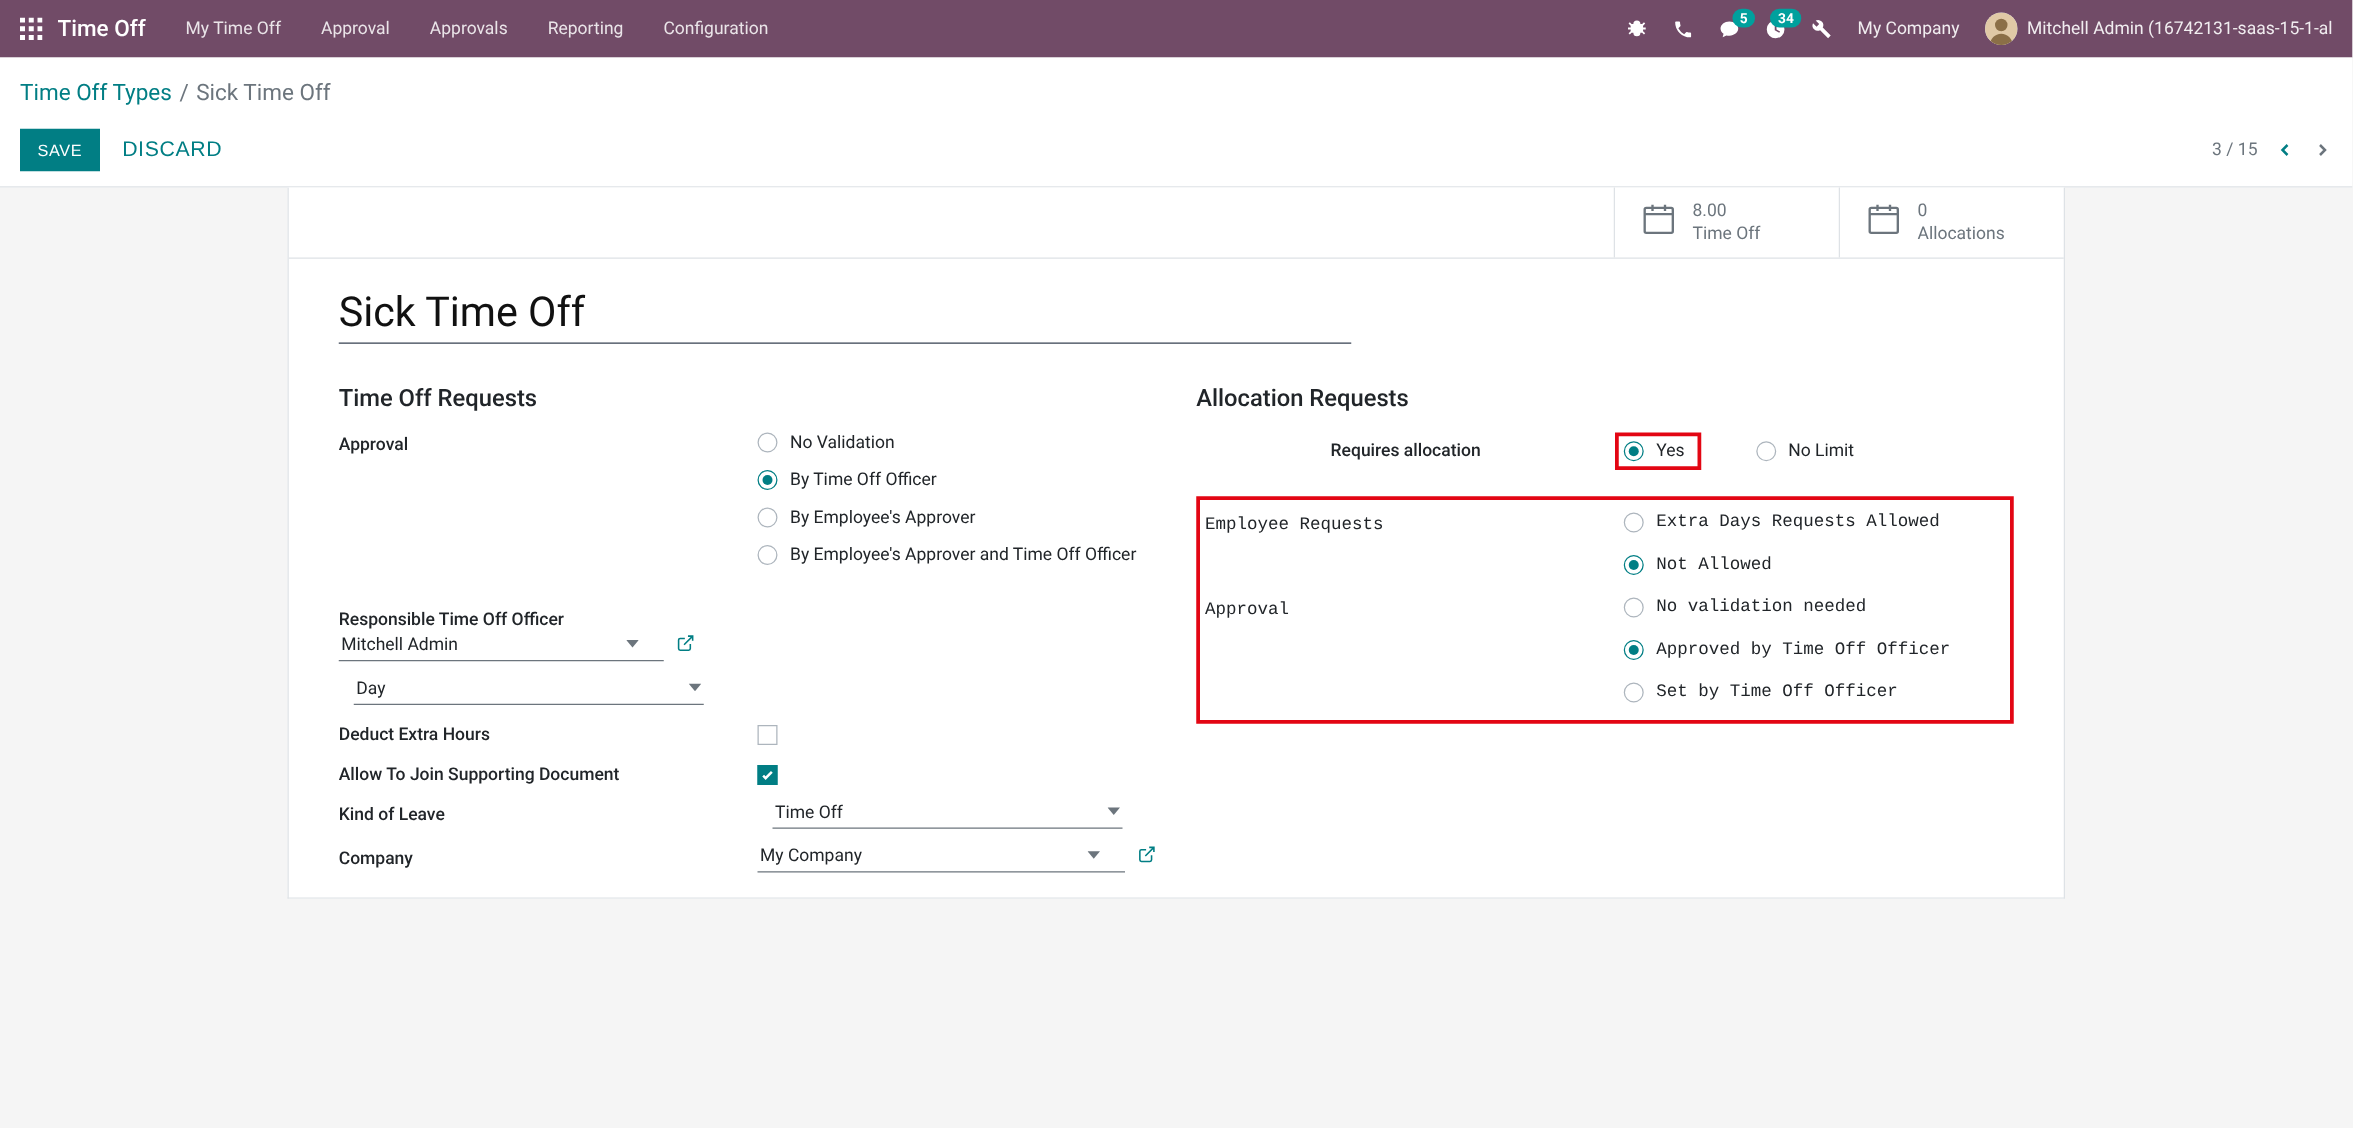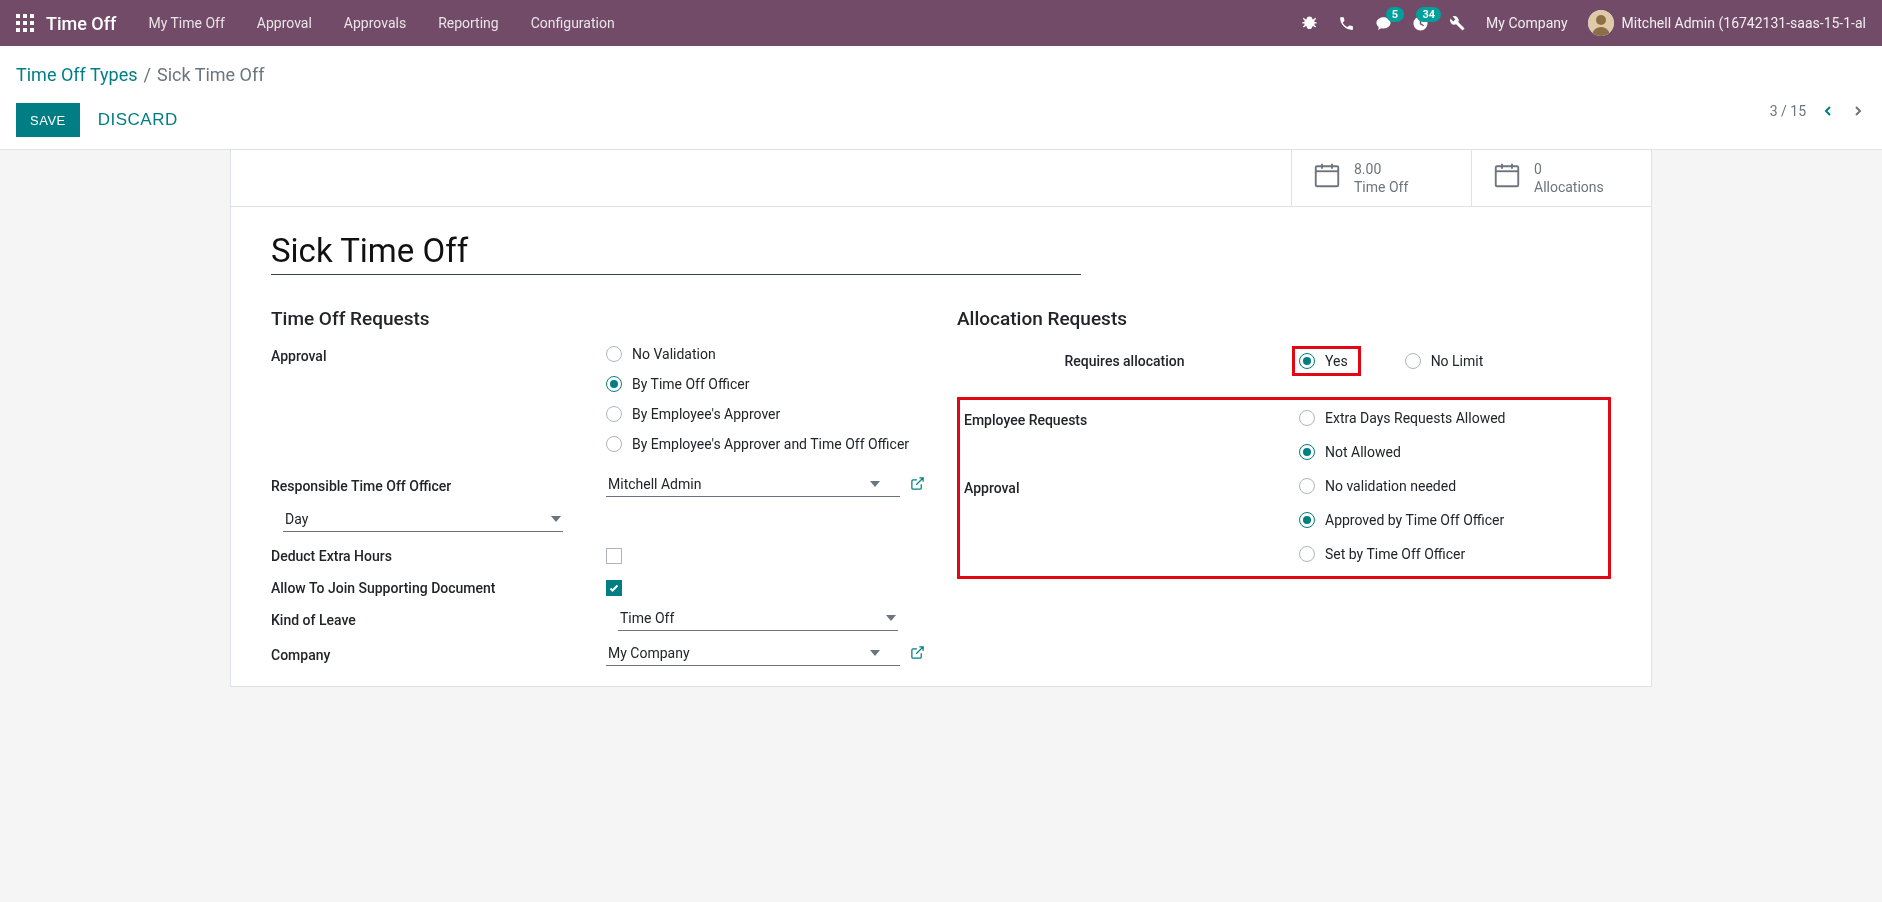--- a/index.html
+++ b/index.html
@@ -19,21 +19,21 @@
     .nav-company { color: rgba(255,255,255,0.9); cursor: pointer; }
     .nav-user { display: flex; align-items: center; gap: 8px; cursor: pointer; color: rgba(255,255,255,0.9); }
     .nav-avatar { width: 26px; height: 26px; border-radius: 50%; background: #ddd; overflow:hidden }
     
     
     .control-panel { background: #fff; border-bottom: 1px solid #dee2e6; padding: 18px 16px 12px; }
     .breadcrumb { display: flex; align-items: center; gap: 6px; font-size: 18px; margin-bottom: 18px; }
     .breadcrumb-link { color: #017e84; cursor: pointer; }
     .breadcrumb-sep { color: #6c757d; }
     .breadcrumb-current { color: #6c757d; }
-    .cp-bottom { display: flex; justify-content: space-between; align-items: flex-start; }
+    .cp-bottom { display: flex; justify-content: space-between; align-items: center; }
     .cp-buttons { display: flex; gap: 4px; }
     .btn-primary { background: #017e84; color: #fff; border: none; padding: 7px 14px; font-weight: 500; cursor: pointer; text-transform: uppercase; font-size: 13px; letter-spacing: 0.5px; }
     .btn-secondary { background: transparent; color: #017e84; border: none; padding: 7px 14px; font-weight: 500; cursor: pointer; text-transform: uppercase; font-size: 17px; letter-spacing: 0.5px; }
     .cp-pager { display: flex; align-items: center; gap: 14px; color: #6c757d; }
     .pager-arrow { cursor: pointer; display: flex; align-items: center; }
     .pager-arrow svg { width: 16px; height: 16px; }
     
     
     .form-container { max-width: 1430px; margin: 0 auto; padding: 0 4px; }
     .form-sheet { background: #fff; border: 1px solid #dee2e6; border-top: none; position: relative; }
@@ -71,21 +71,21 @@
     .m2o-external svg { width: 15px; height: 15px; color: #7c7bad; cursor: pointer; }
     
     .select-field { border: none; border-bottom: 1px solid #6c757d; padding: 4px 2px; font-size: 14px; color: #212529; display: flex; justify-content: space-between; align-items: center; width: 280px; cursor: pointer; margin-left: 12px; }
     
     .checkbox-field { width: 16px; height: 16px; border: 1px solid #adb5bd; display: flex; align-items: center; justify-content: center; cursor: pointer; background: #fff; margin-top: 6px; }
     .checkbox-field.checked { background: #017e84; border-color: #017e84; }
     .checkbox-field.checked svg { width: 12px; height: 12px; color: #fff; }
     
     
     .highlight-small { border: 3px solid #e30613; padding: 4px 10px 4px 4px; display: inline-flex; }
-    .highlight-block { border: 3px solid #e30613; padding: 10px 14px 14px 4px; margin-top: 21px; }
+    .highlight-block { border: 3px solid #e30613; padding: 10px 14px 14px 4px; margin-top: 21px; font-family: Liberation Mono, monospace; }
     .highlight-block .form-row { margin-bottom: 8px; }
     .highlight-block .radio-group { gap: 18px; }
   </style>
 </head>
 <body>
 
 <div class="navbar">
   <span class="nav-apps">
     <svg viewBox="0 0 18 18" fill="white">
         <rect x="0" y="0" width="4" height="4"></rect>
@@ -243,21 +243,21 @@
                   <span class="radio-label">By Employee's Approver</span>
                 </div>
                 <div class="radio-item">
                   <span class="radio-circle"></span>
                   <span class="radio-label">By Employee's Approver and Time Off Officer</span>
                 </div>
               </div>
             </div>
           </div>
 
-          <div class="form-row" style="margin-top:20px;">
+          <div class="form-row" style="margin-top:30px;flex-direction:column;">
             <div class="form-label">Responsible Time Off Officer</div>
             <div class="form-field">
               <div class="m2o-field">
                 <div class="m2o-input" style="width:260px;">
                   <span>Mitchell Admin</span>
                   <span class="m2o-caret"><svg viewBox="0 0 10 10" fill="currentColor">
                         <path d="M0 2l5 6 5-6z"></path>
                       </svg></span>
                 </div>
                 <span class="m2o-external">

